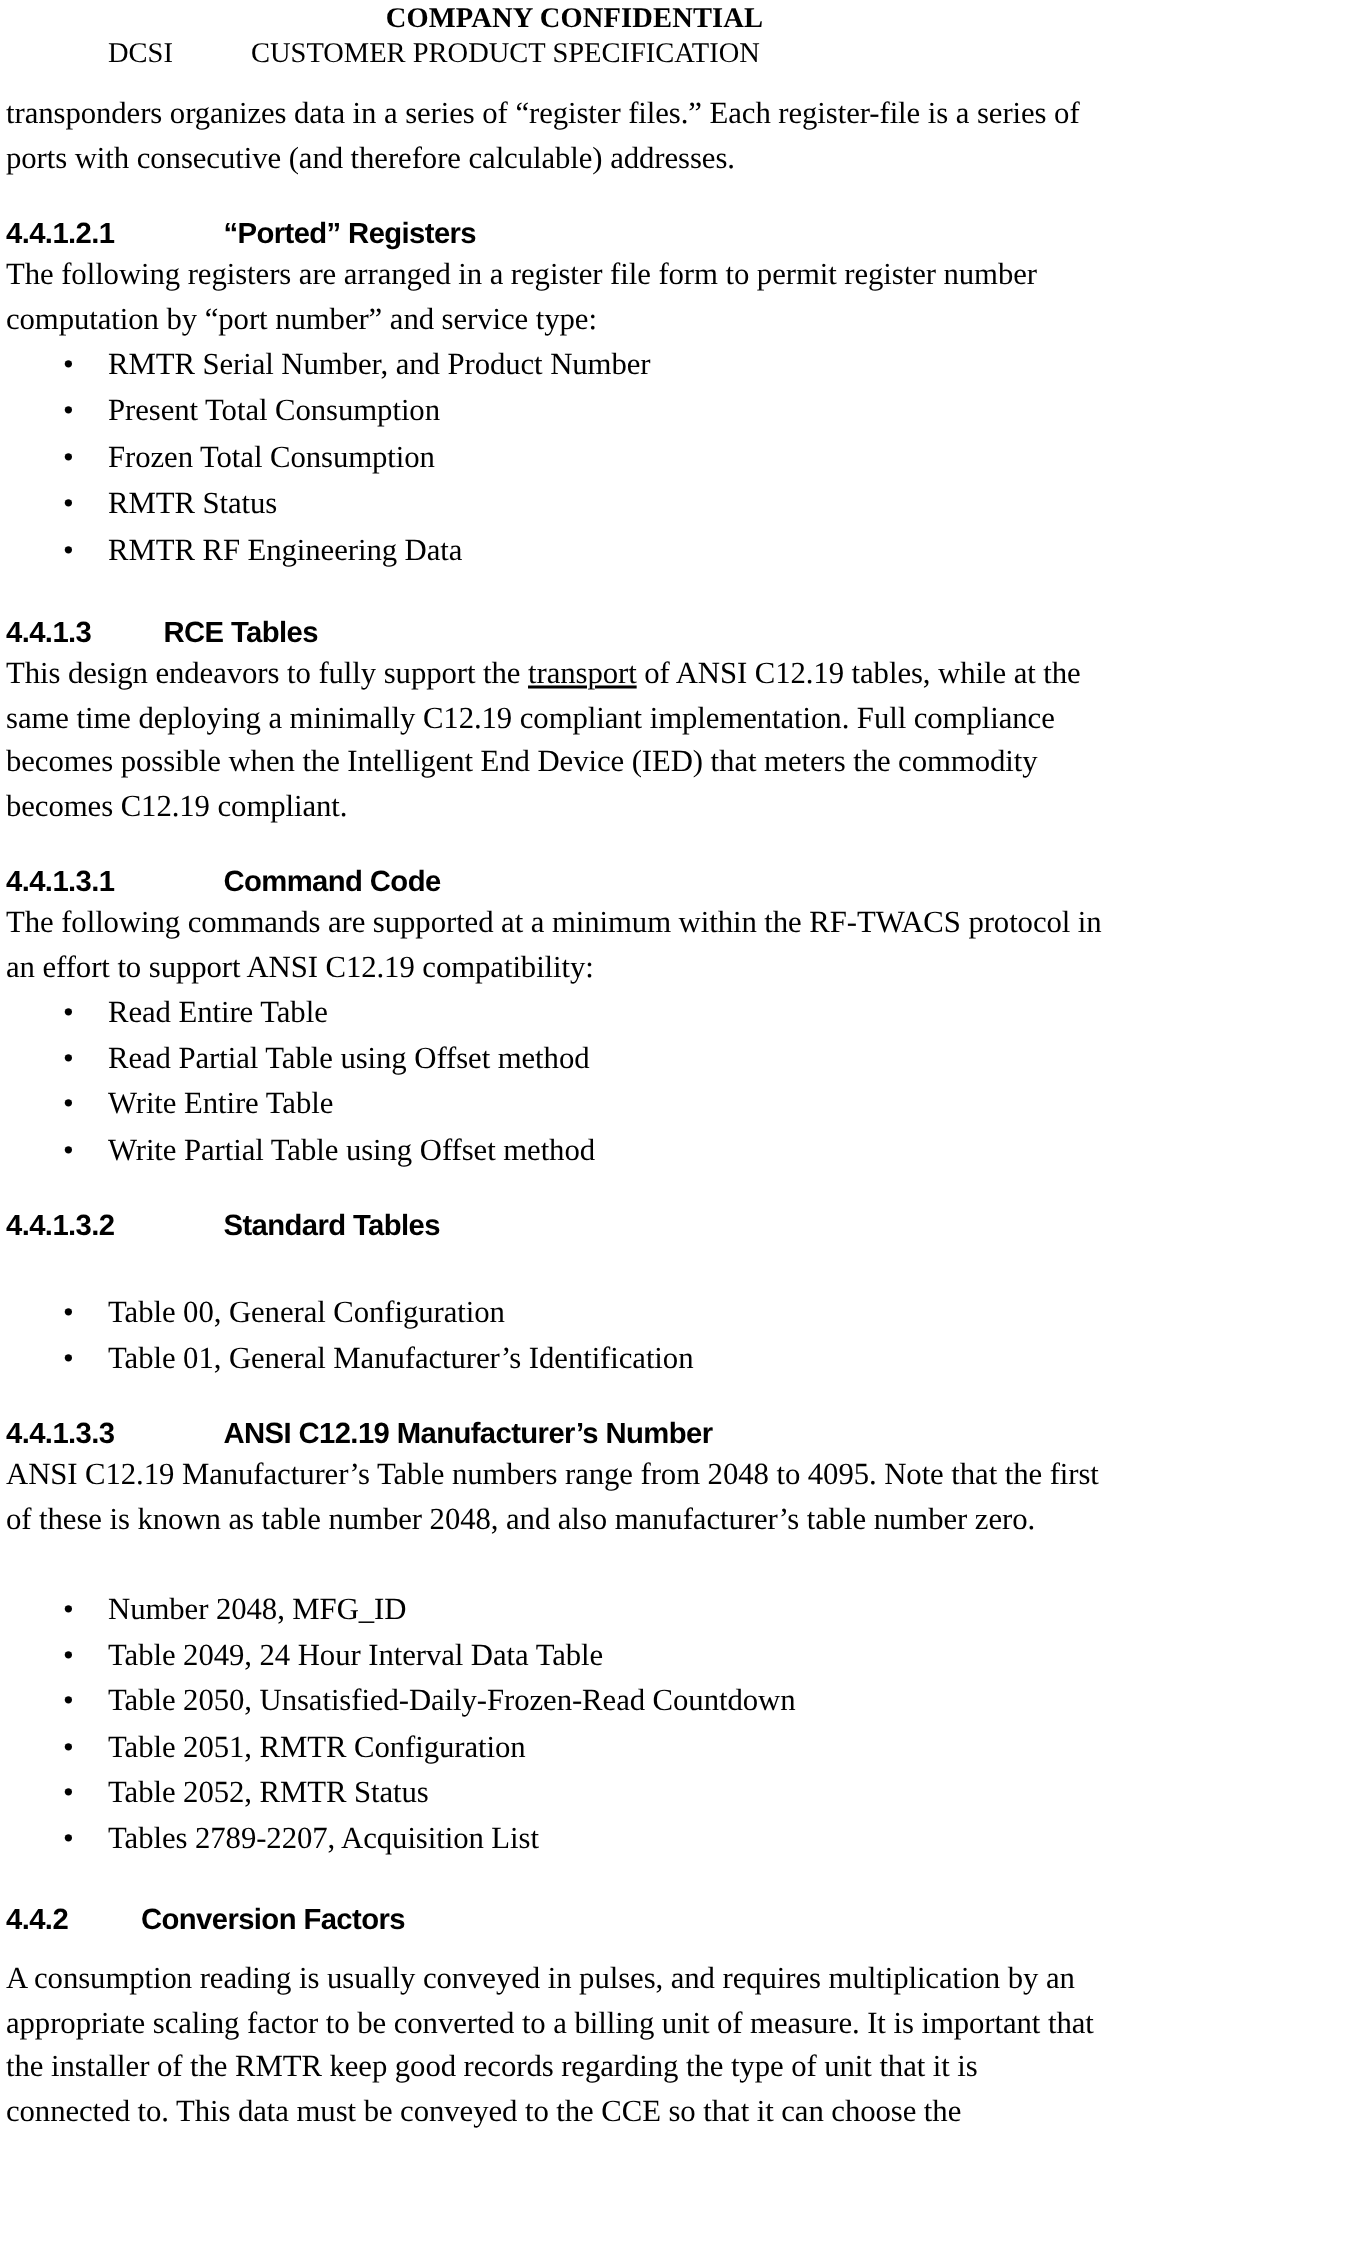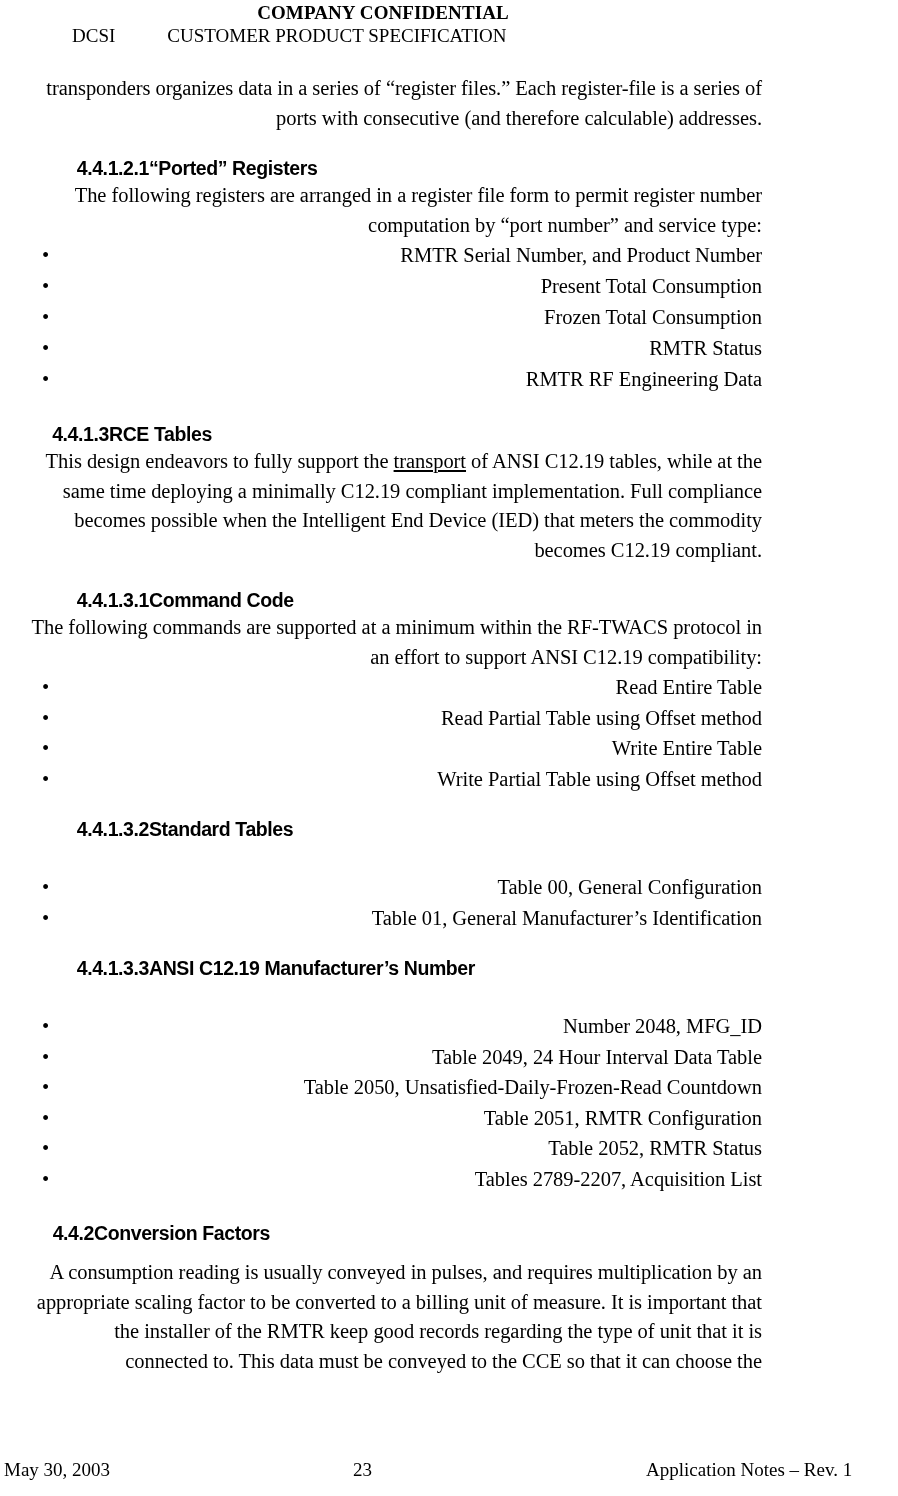--- a/index.html
+++ b/index.html
@@ -43,22 +43,21 @@
     font-size: 19px;
     line-height: 24px;
     white-space: nowrap;
   }
   .header-left   { flex: 0 0 auto; }
   .header-center { flex: 0 0 auto; margin-left: 68px; }
   .header-right  { flex: 0 0 auto; margin-left: 52px; }
 
   
   .content {
-    margin-top: 26px;
-    text-align: right;
+    margin-top: 14px;
   }
   p.para {
     margin: 0;
     font-size: 20.5px;
     line-height: 29.5px;
     letter-spacing: -0.05px;
   }
   p.para .ln { display: block; }
   .u { text-decoration: underline; }
 
@@ -245,20 +244,24 @@
       </li>
     </ul>
 
     <div class="sp-before-h4"></div>
 
     <div class="heading lvl4">
       <span class="h-num">4.4.1.3.3</span>
       <span class="h-text">ANSI C12.19 Manufacturer’s Number</span>
     </div>
 
+    <p class="para">
+      <span class="ln">ANSI C12.19 Manufacturer’s Table numbers range from 2048 to 4095. Note that the first</span>
+      <span class="ln">of these is known as table number 2048, and also manufacturer’s table number zero.</span>
+    </p>
 
     <div class="sp-gap"></div>
 
     <ul class="bullets tight">
       <li>
         <span class="bullet-dot">•</span>
         <span>Number 2048, MFG_ID</span>
       </li>
       <li>
         <span class="bullet-dot">•</span>
@@ -293,19 +296,14 @@
 
     <p class="para">
       <span class="ln">A consumption reading is usually conveyed in pulses, and requires multiplication by an</span>
       <span class="ln">appropriate scaling factor to be converted to a billing unit of measure. It is important that</span>
       <span class="ln">the installer of the RMTR keep good records regarding the type of unit that it is</span>
       <span class="ln">connected to. This data must be conveyed to the CCE so that it can choose the</span>
     </p>
 
   </div>
 
-  <div class="doc-footer">
-    <span class="footer-left">May 30, 2003</span>
-    <span class="footer-center">23</span>
-    <span class="footer-right">Application Notes – Rev. 1</span>
-  </div>
 
 </div>
 
 </body></html>

